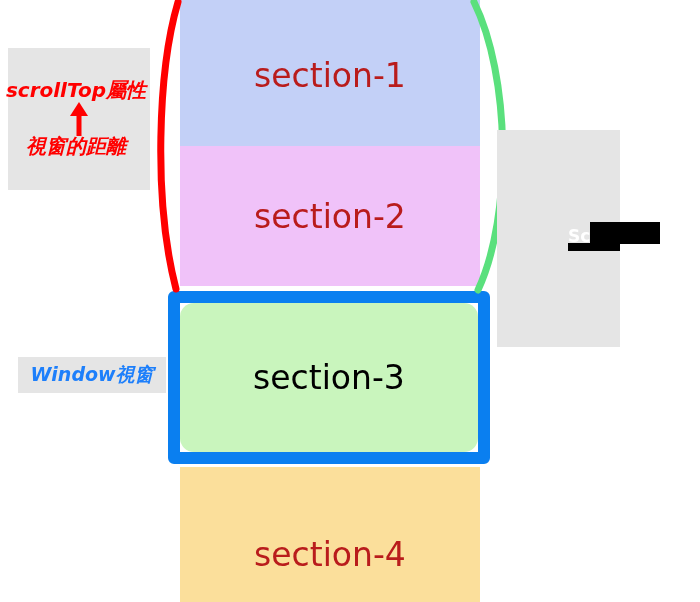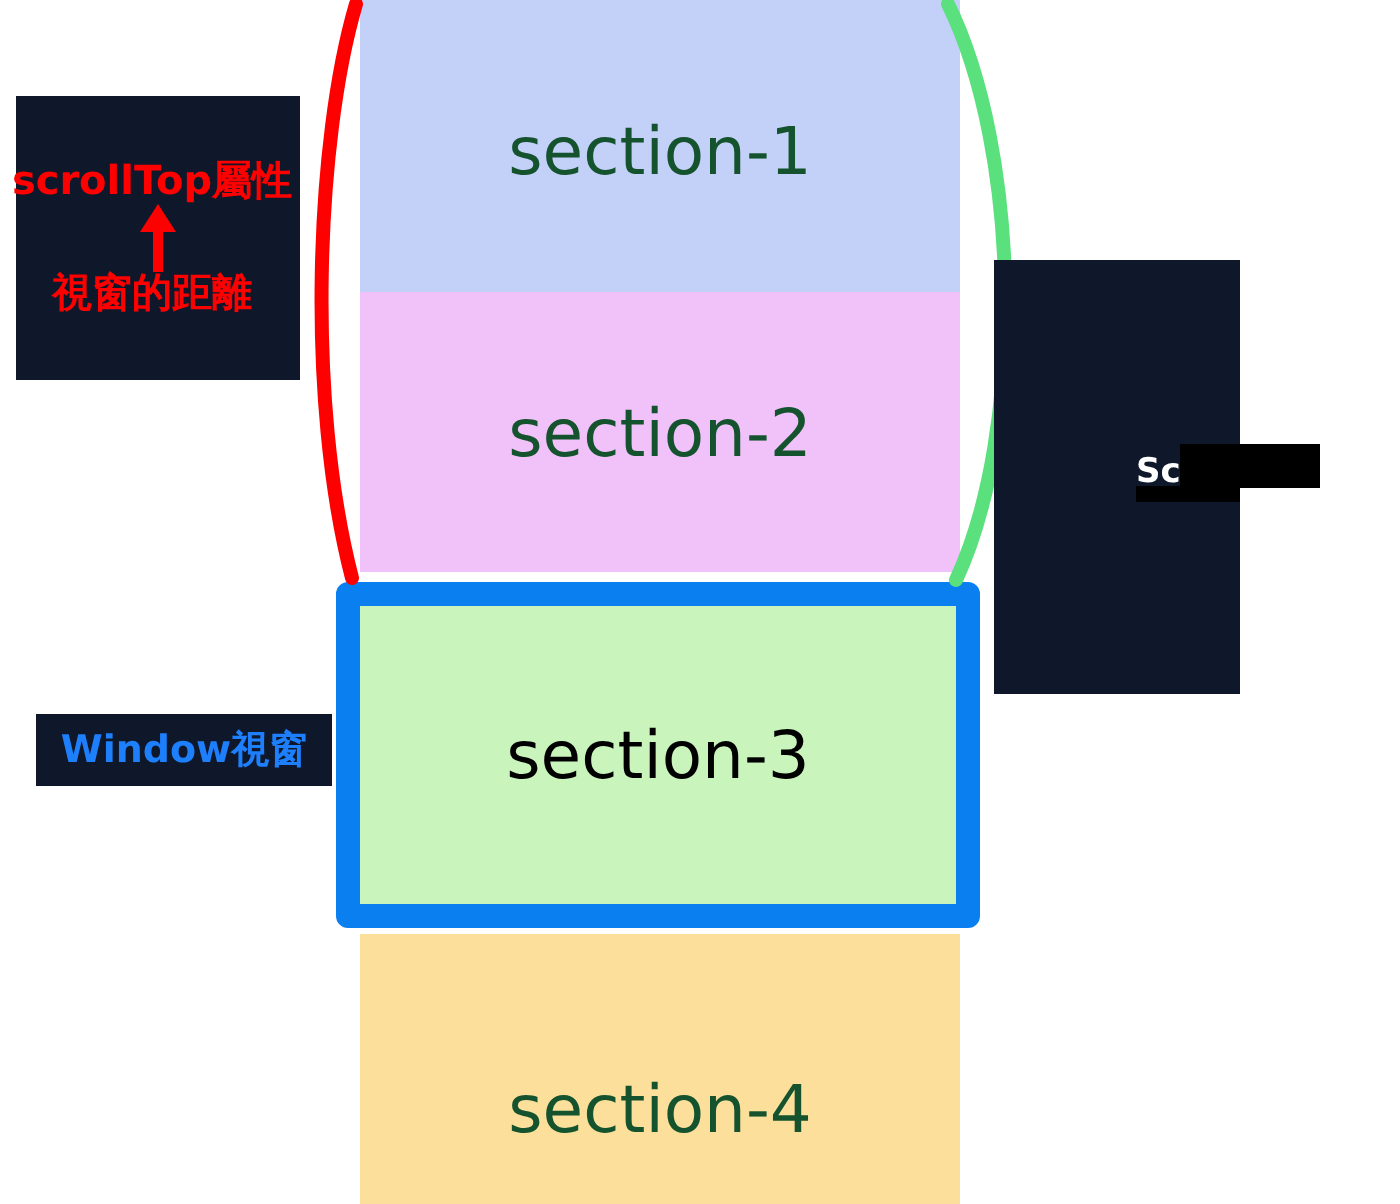--- a/index.html
+++ b/index.html
@@ -19,21 +19,21 @@
   }
 
   
   .section {
     position: absolute;
     left: 180px;
     width: 300px;
     display: flex;
     align-items: center;
     justify-content: center;
-    color: #14532d;
+    color: #b91c1c;
     font-size: 33px;
     font-family: "DejaVu Sans", sans-serif;
     letter-spacing: 0px;
     z-index: 2;
   }
   #section-1 { top: 0px;   height: 150px; background: #c3d0f7; }
   #section-2 { top: 146px; height: 140px; background: #f0c2f9; }
   #section-4 { top: 467px; height: 175px; background: #fbdf9b; }
 
   
@@ -55,38 +55,40 @@
     top: 0;
     width: 100%;
     height: 100%;
     background: #c9f5bd;
     display: flex;
     align-items: center;
     justify-content: center;
     color: #000000;
     font-size: 33px;
     font-family: "DejaVu Sans", sans-serif;
+    border-radius: 14px;
   }
 
   
   .curve-svg {
     position: absolute;
     top: 0;
     left: 0;
     width: 700px;
     height: 602px;
     z-index: 6;
     pointer-events: none;
   }
 
   
   .callout {
     position: absolute;
-    background: #0f172a;
+    background: #e5e5e5;
     z-index: 7;
+    font-style: italic;
   }
 
   #scrolltop-callout {
     left: 8px;
     top: 48px;
     width: 142px;
     height: 142px;
     display: flex;
     flex-direction: column;
     align-items: center;

